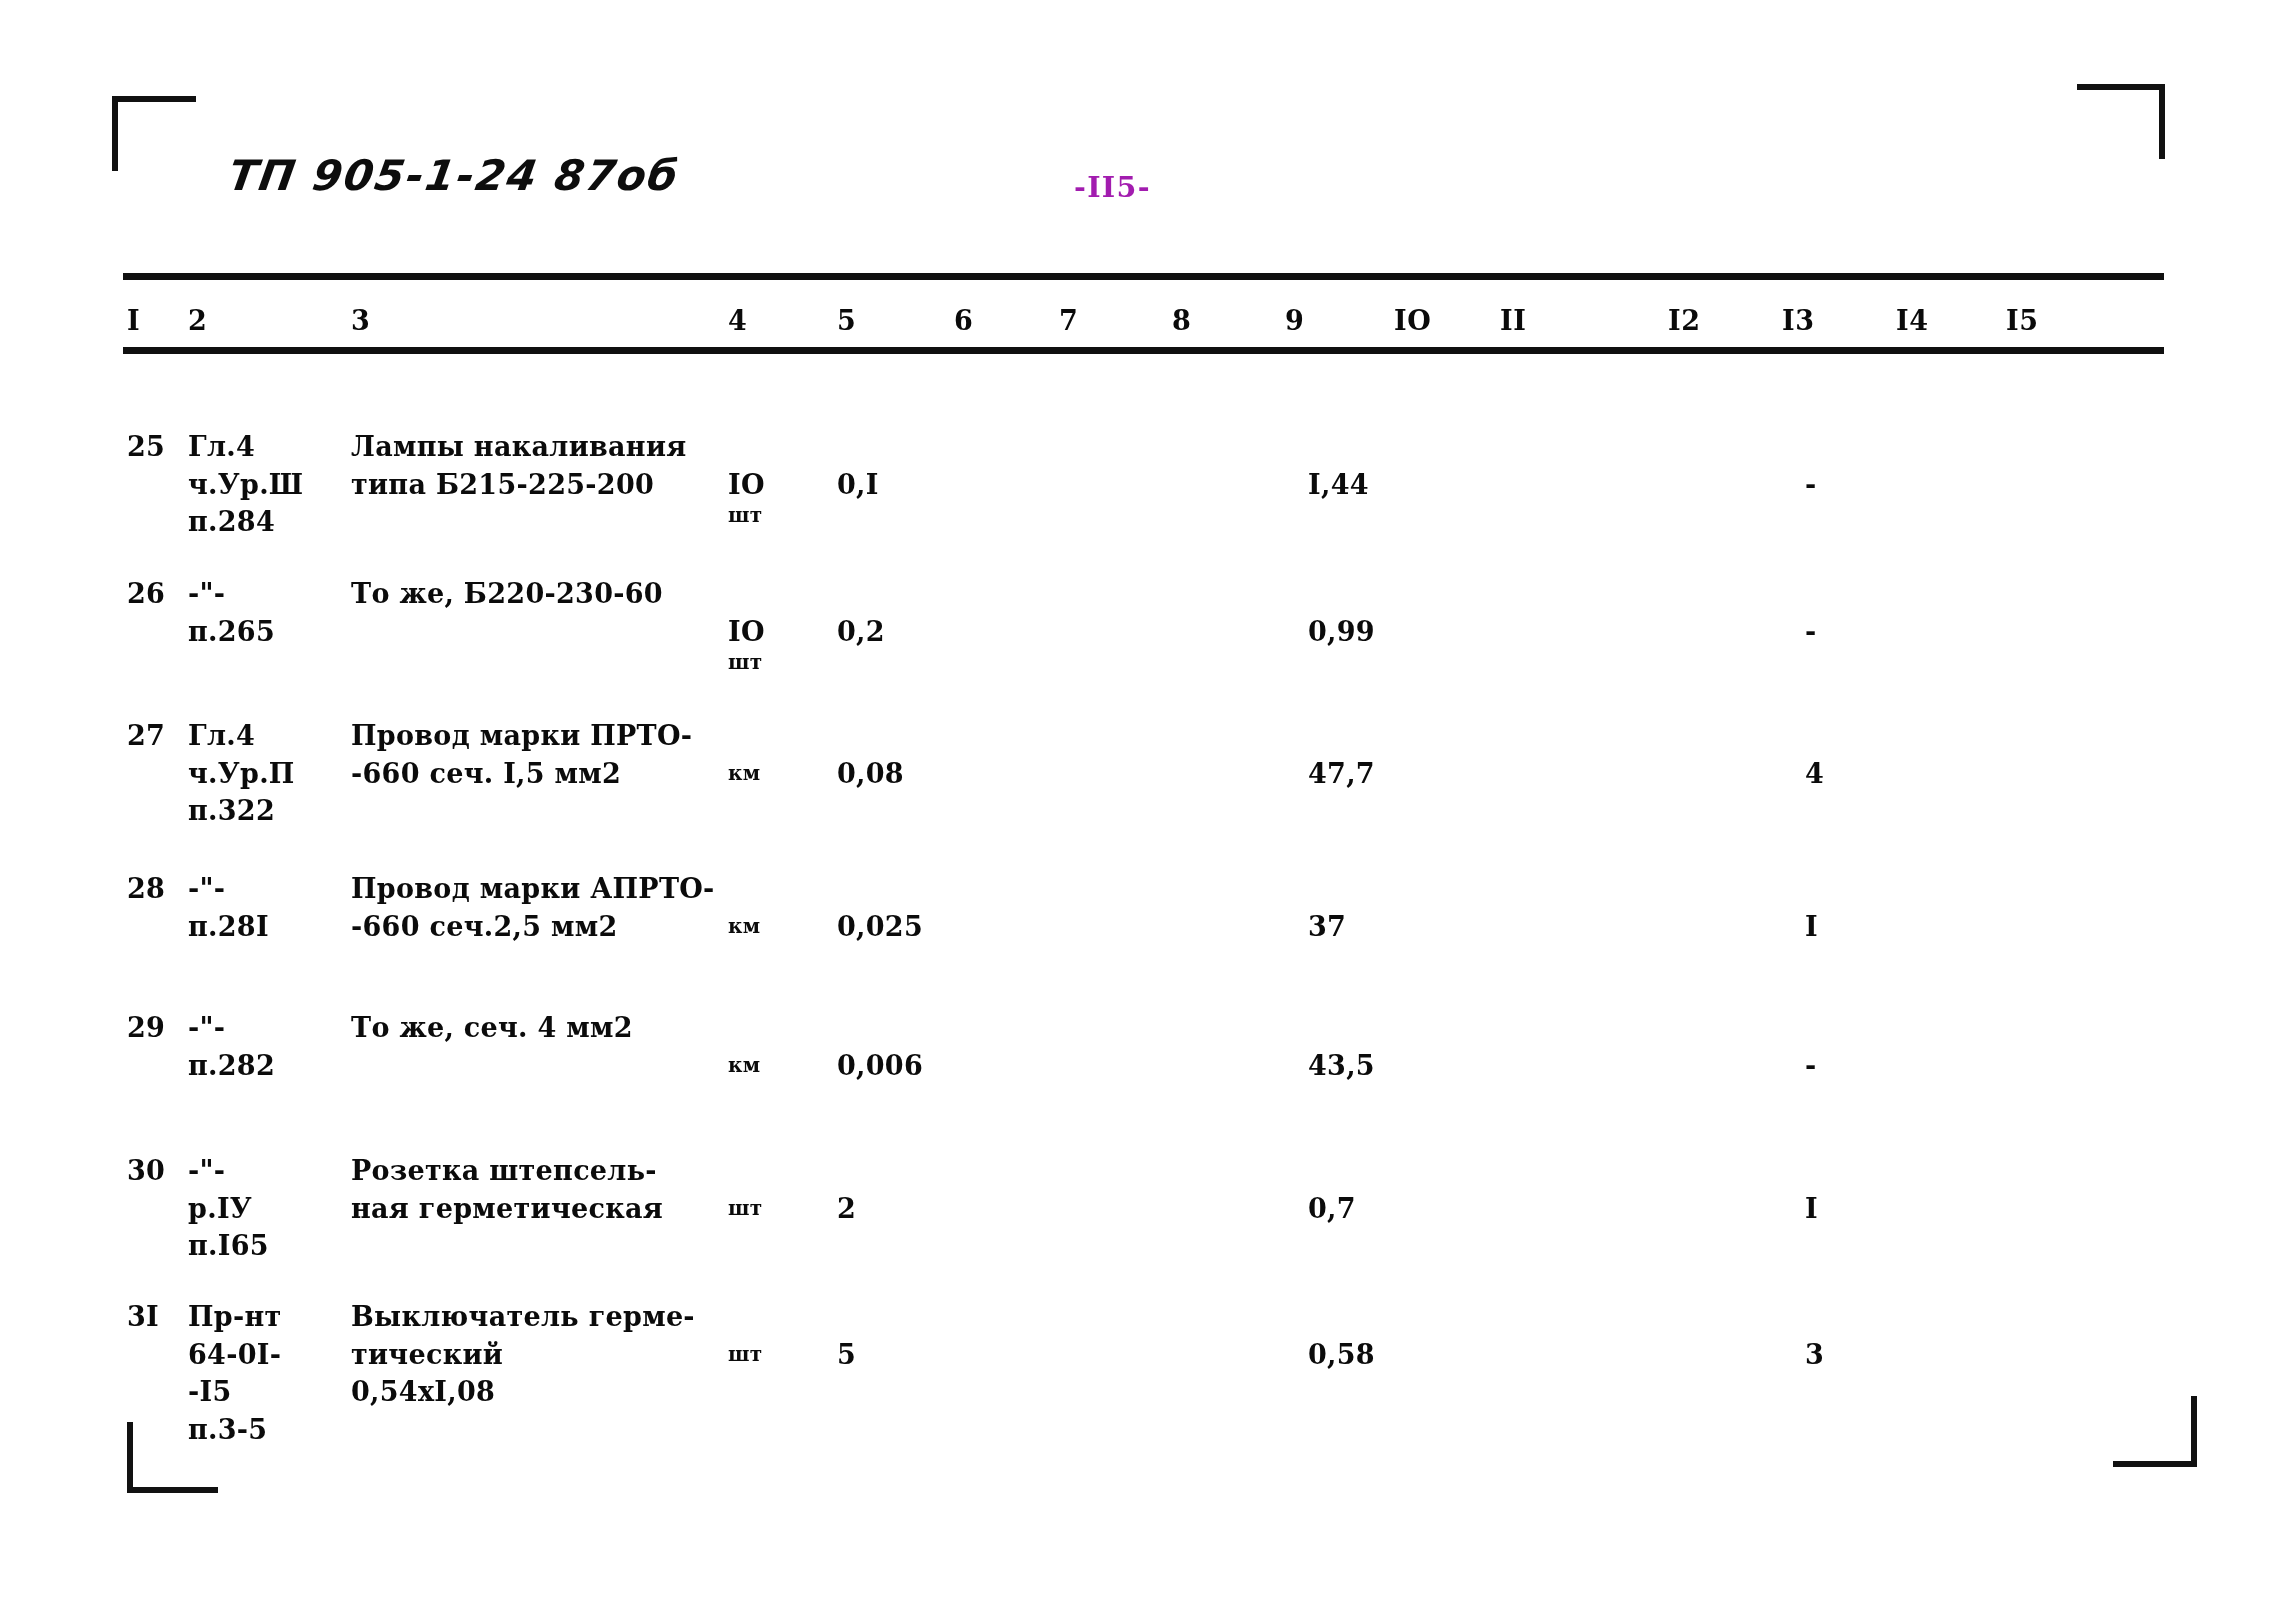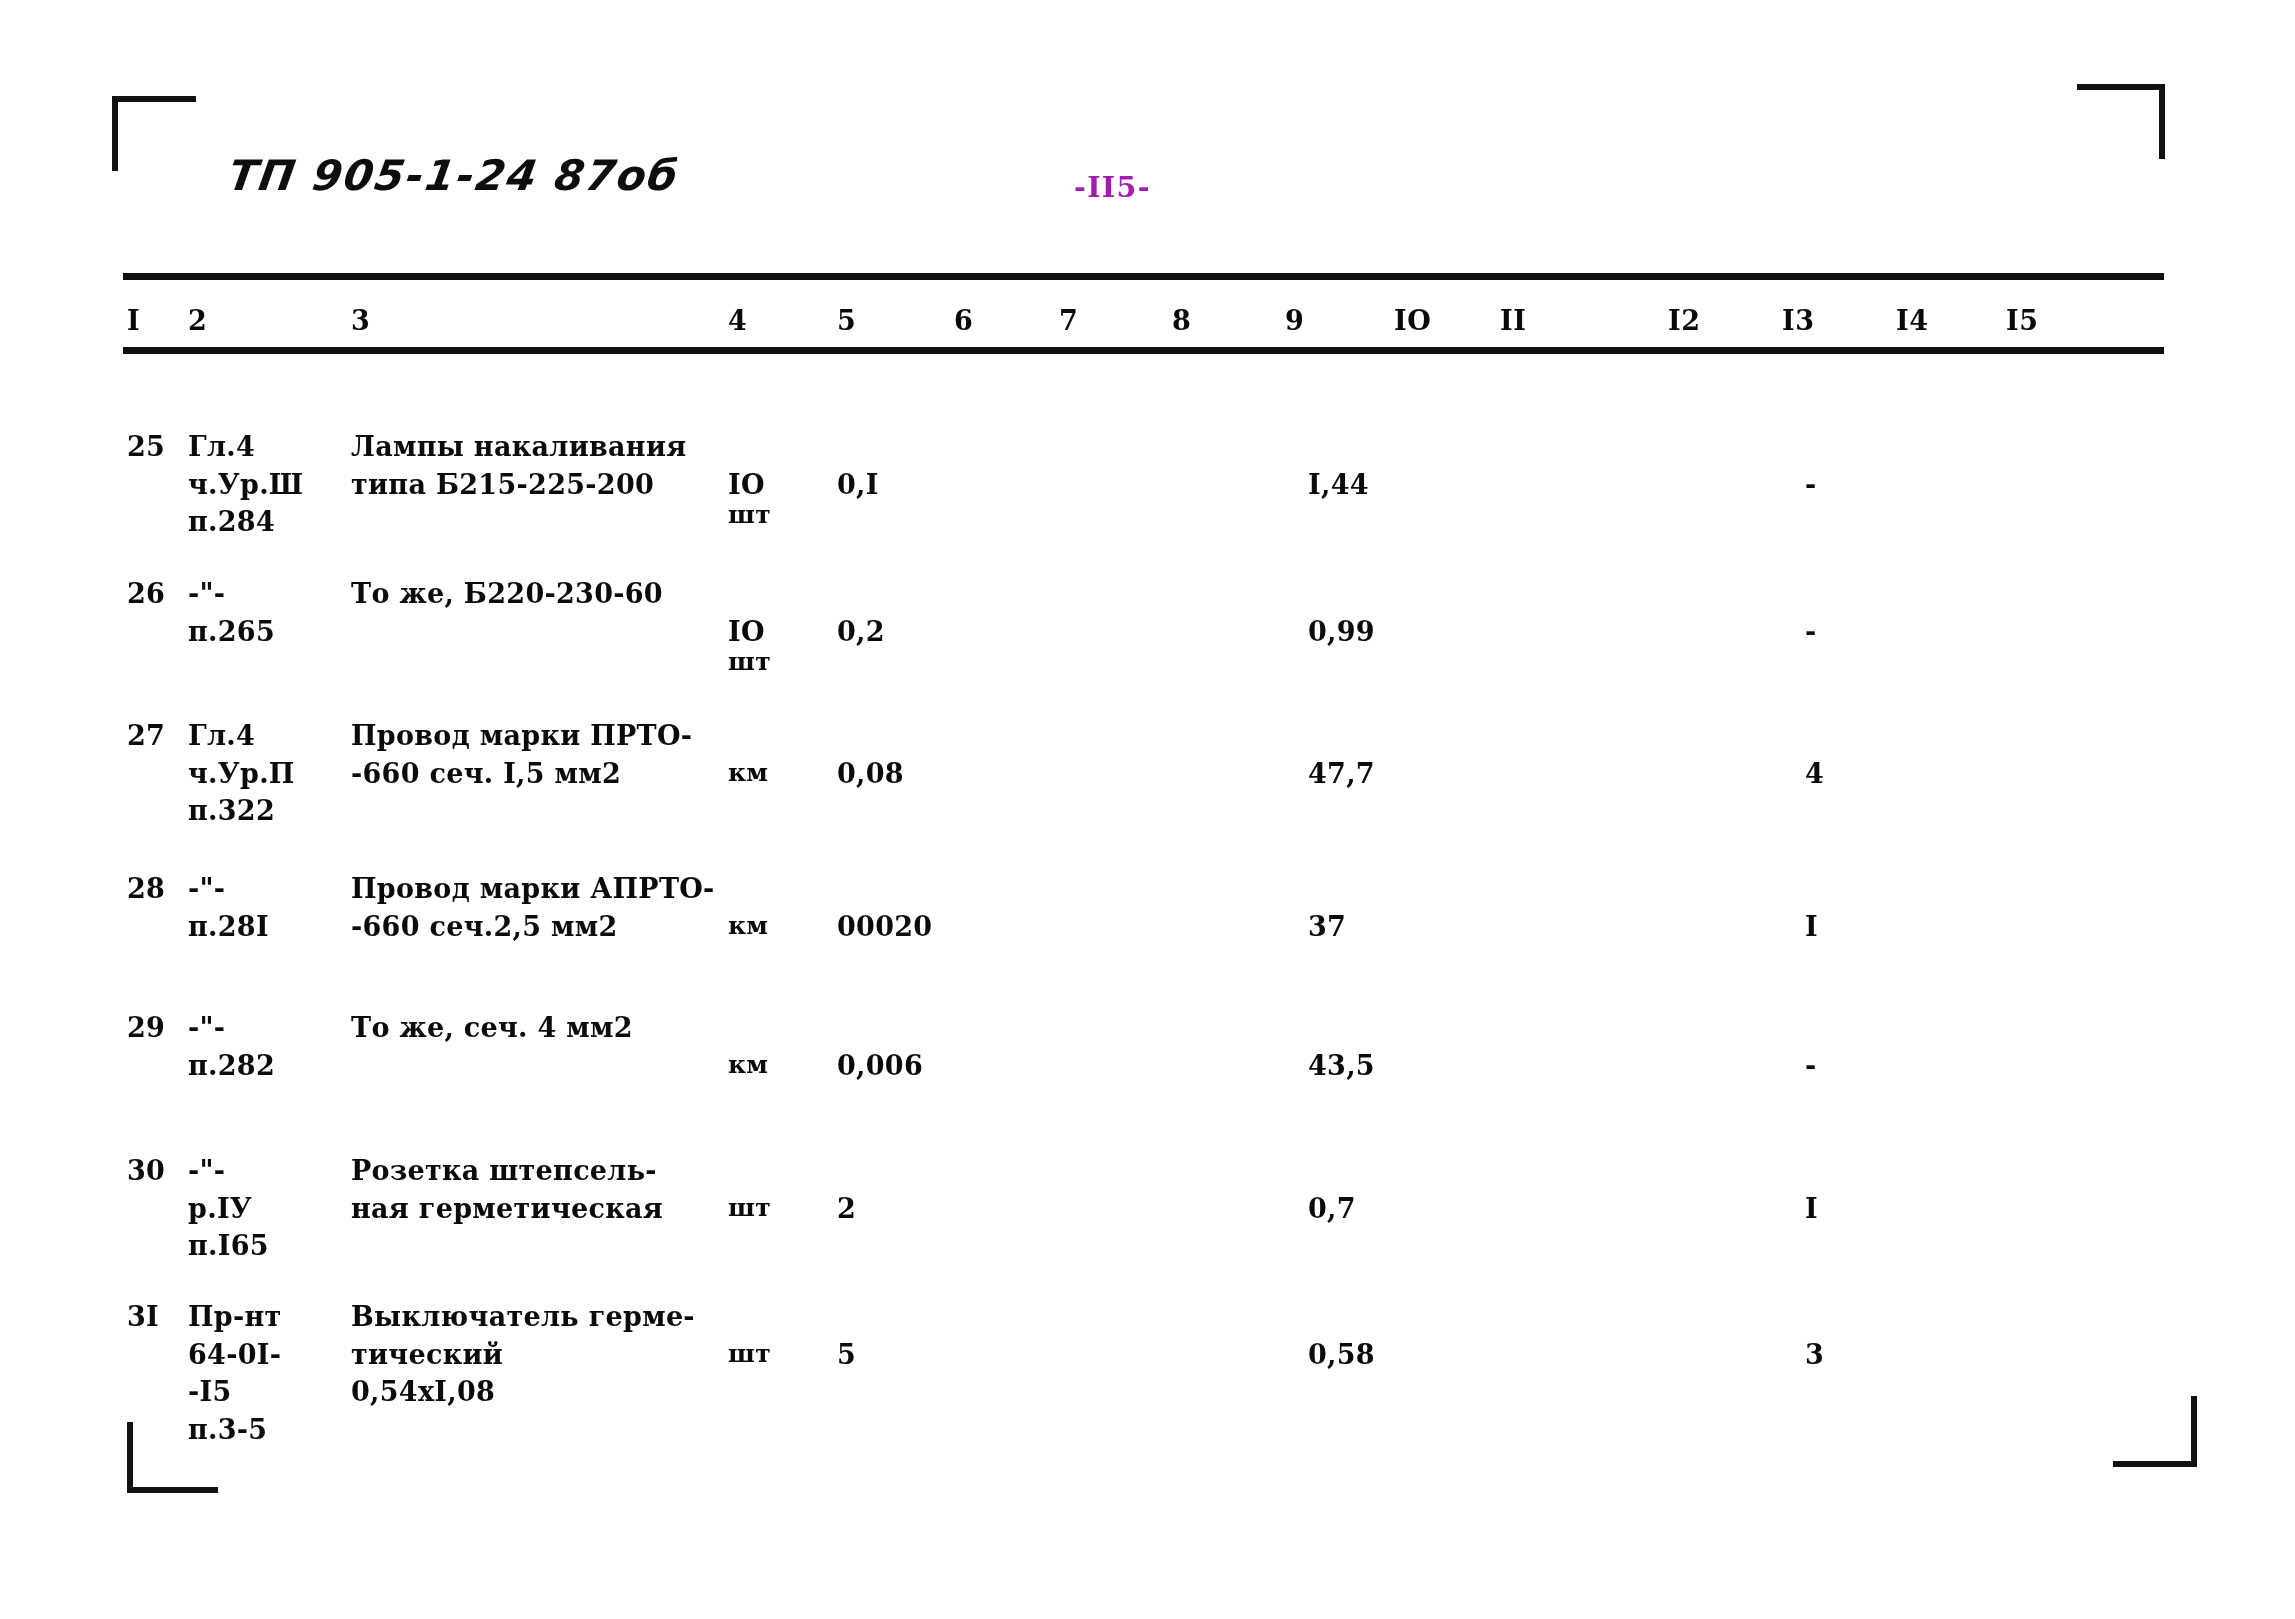--- a/index.html
+++ b/index.html
@@ -121,21 +121,21 @@
     position: absolute;
     font-family: "DejaVu Serif", serif;
     font-weight: 700;
     font-size: 27px;
     line-height: 38px;
     color: #0b0b0b;
     letter-spacing: 0.3px;
     white-space: pre;
   }
   .cell.small {
-    font-size: 25px;
+    font-size: 20px;
     line-height: 28.6px;
   }
   .cell.num { text-align: left; }
 
   
   .c1  { left: 127px;  }
   .c2  { left: 188px;  }
   .c3  { left: 351px;  }
   .c4  { left: 728px; }
   .c5  { left: 837px; }
@@ -226,21 +226,21 @@
         <div class="cell c9 num" style="left: 1308px; top: 38px;">47,7</div>
         <div class="cell c13 num" style="left: 1805px; top: 38px;">4</div>
       </div>
       <div class="row" style="top: 870px;">
         <div class="cell c1" style="top: 0px; left: 127px;">28</div>
         <div class="cell c2" style="left: 188px; top: 0px;">-"-</div>
         <div class="cell c2" style="left: 188px; top: 38px;">п.28I</div>
         <div class="cell c3" style="left: 351px; top: 0px;">Провод марки АПРТО-</div>
         <div class="cell c3" style="left: 351px; top: 38px;">-660 сеч.2,5 мм2</div>
         <div class="cell c4 small" style="left: 728px; top: 42px;">км</div>
-        <div class="cell c5 num" style="left: 837px; top: 38px;">00020</div>
+        <div class="cell c5 num" style="left: 837px; top: 38px;">0,025</div>
         <div class="cell c9 num" style="left: 1308px; top: 38px;">37</div>
         <div class="cell c13 num" style="left: 1805px; top: 38px;">I</div>
       </div>
       <div class="row" style="top: 1009px;">
         <div class="cell c1" style="top: 0px; left: 127px;">29</div>
         <div class="cell c2" style="left: 188px; top: 0px;">-"-</div>
         <div class="cell c2" style="left: 188px; top: 38px;">п.282</div>
         <div class="cell c3" style="left: 351px; top: 0px;">То же, сеч. 4 мм2</div>
         <div class="cell c4 small" style="left: 728px; top: 42px;">км</div>
         <div class="cell c5 num" style="left: 837px; top: 38px;">0,006</div>

